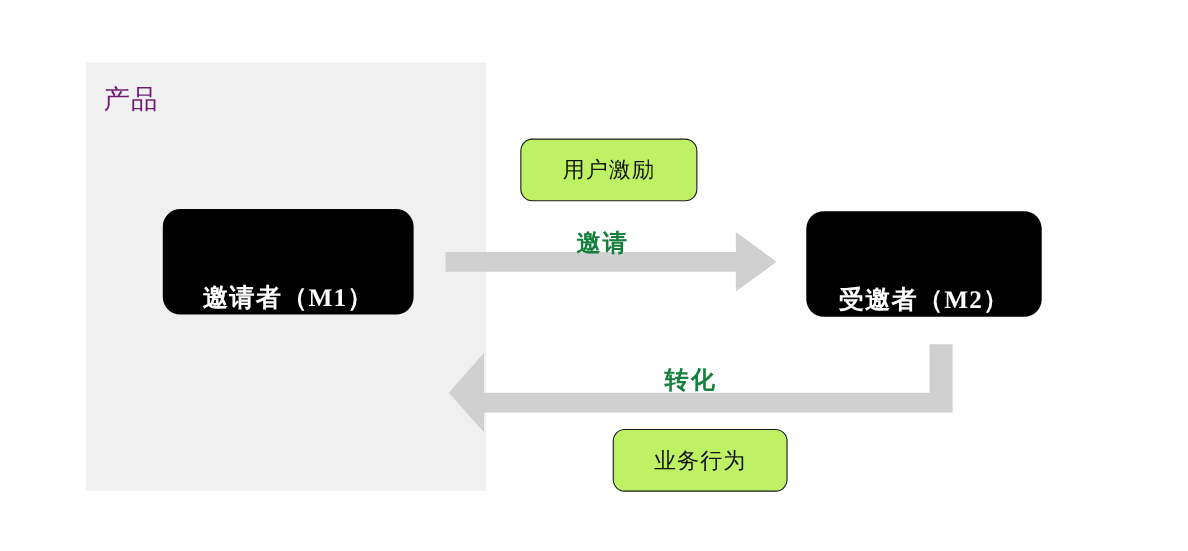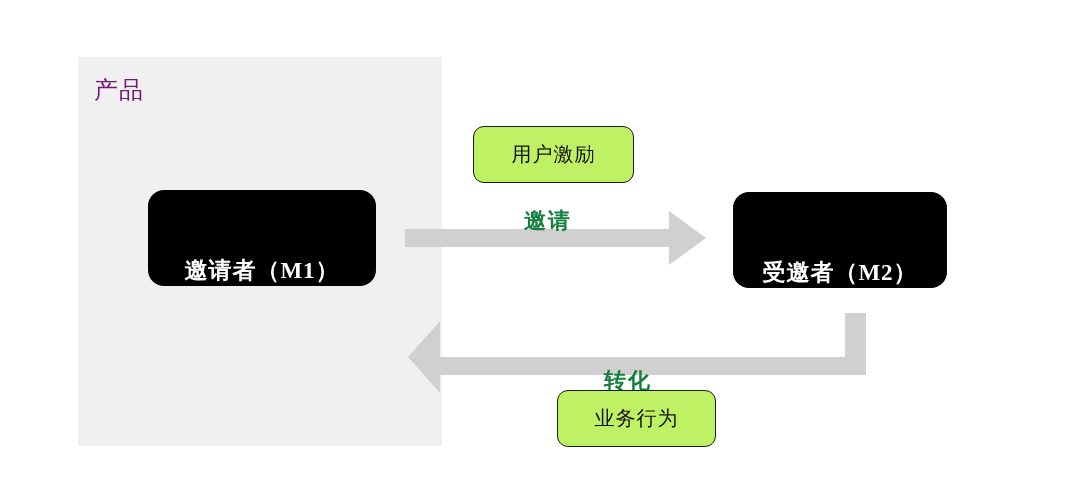--- a/index.html
+++ b/index.html
@@ -85,21 +85,21 @@
   
   .arrow-caption {
     position: absolute;
     font-size: 22px;
     font-weight: bold;
     color: #15803d;
     letter-spacing: 2px;
     white-space: nowrap;
   }
   .caption-invite  { left: 524px; top: 206px; }
-  .caption-convert { left: 604px; top: 331px; margin-top: 35px; }
+  .caption-convert { left: 604px; top: 331px; }
 </style>
 </head>
 <body>
 
 <div id="canvas">
 
   <div class="product-panel"></div>
   <div class="product-label">产品</div>
 
   <svg class="arrow-layer" viewBox="0 0 1080 501" width="1080" height="501" xmlns="http://www.w3.org/2000/svg">

